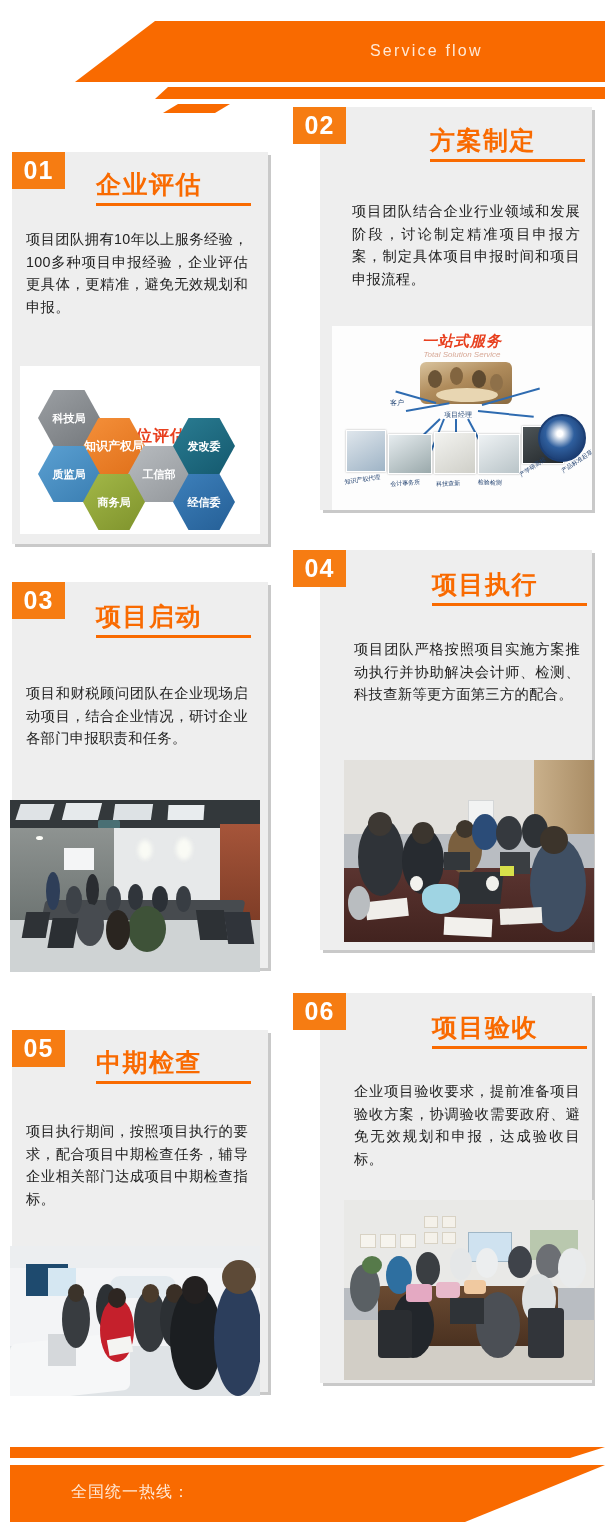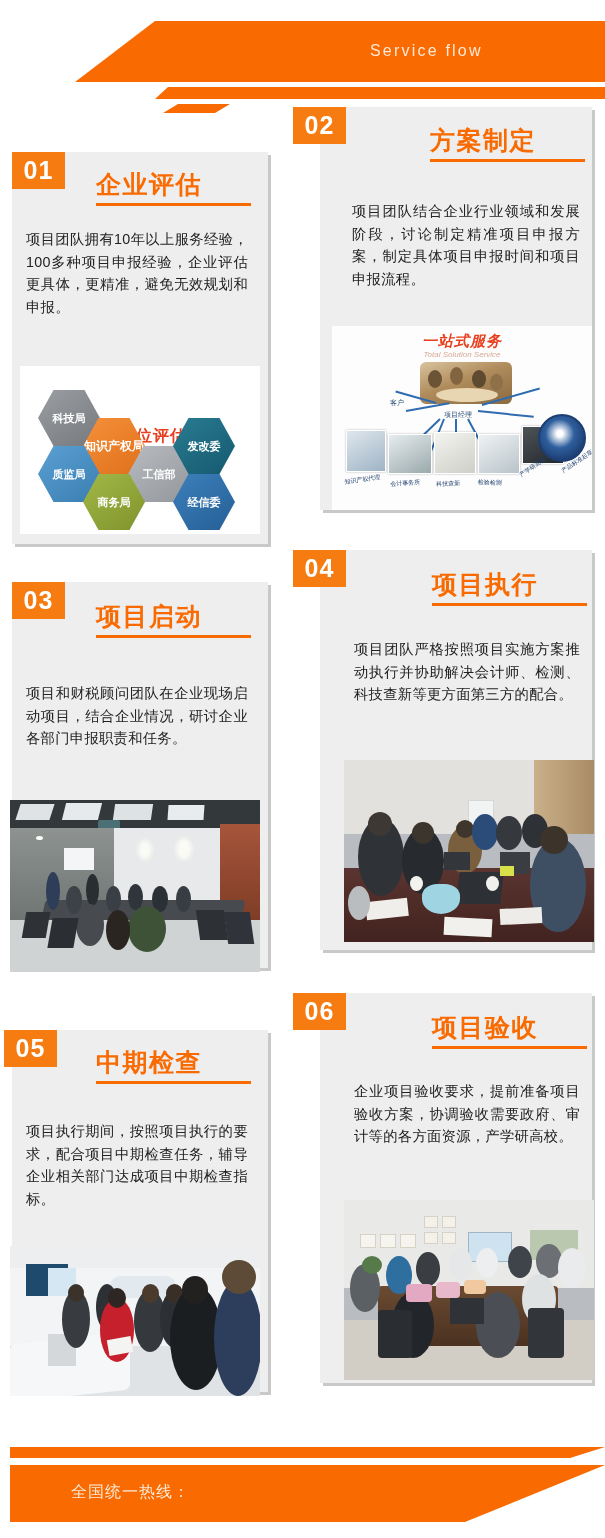--- a/index.html
+++ b/index.html
@@ -261,21 +261,21 @@
   <div class="rect" style="left:22px; top:140px; width:42px; height:18px; background:#f0eeea; transform:rotate(-6deg);"></div>
   <div class="rect" style="left:100px; top:158px; width:48px; height:18px; background:#f2f0ec; transform:rotate(3deg);"></div>
   <div class="rect" style="left:156px; top:148px; width:42px; height:16px; background:#eeece8; transform:rotate(-3deg);"></div>
   <div class="ell" style="left:66px; top:116px; width:13px; height:15px; background:#f3f2ee;"></div>
   <div class="ell" style="left:142px; top:116px; width:13px; height:15px; background:#f1f0ec;"></div>
   <div class="ell" style="left:4px; top:126px; width:22px; height:34px; background:#b9bdc0;"></div>
   <div class="rect" style="left:156px; top:106px; width:14px; height:10px; background:#d8e04a;"></div>
 </div>
 
 <div class="card" style="left:12px; top:1030px; width:256px; height:362px;"></div>
-<div class="badge" style="left:4px; top:1030px;">05</div>
+<div class="badge" style="left:12px; top:1030px;">05</div>
 <div class="card-title" style="left:96px; top:1046px;">中期检查</div>
 <div class="title-rule" style="left:96px; top:1081px; width:155px;"></div>
 <div class="card-body" style="left:26px; top:1120px; width:222px;">项目执行期间，按照项目执行的要求，配合项目中期检查任务，辅导企业相关部门达成项目中期检查指标。</div>
 
 <div class="photo" style="left:10px; top:1246px; width:250px; height:150px;">
   <div class="rect" style="left:0; top:0; width:250px; height:22px; background:#eceef0;"></div>
   <div class="rect" style="left:0; top:22px; width:250px; height:78px; background:#f3f4f6;"></div>
   <div class="rect" style="left:16px; top:18px; width:42px; height:32px; background:#1e4a6e;"></div>
   <div class="rect" style="left:38px; top:22px; width:28px; height:28px; background:#d5e7f2;"></div>
   <div class="rect" style="left:100px; top:30px; width:66px; height:22px; background:#e3eaef; border-radius:10px;"></div>
@@ -295,21 +295,21 @@
   <div class="ell" style="left:172px; top:30px; width:26px; height:28px; background:#232020;"></div>
   <div class="ell" style="left:204px; top:34px; width:48px; height:116px; background:#2c3e5c;"></div>
   <div class="ell" style="left:212px; top:14px; width:34px; height:34px; background:#5d4a37;"></div>
   <div class="rect" style="left:98px; top:92px; width:24px; height:16px; background:#f4f4f2; transform:rotate(-10deg);"></div>
 </div>
 
 <div class="card" style="left:320px; top:993px; width:272px; height:390px;"></div>
 <div class="badge" style="left:293px; top:993px;">06</div>
 <div class="card-title" style="left:432px; top:1011px;">项目验收</div>
 <div class="title-rule" style="left:432px; top:1046px; width:155px;"></div>
-<div class="card-body" style="left:354px; top:1080px; width:226px;">企业项目验收要求，提前准备项目验收方案，协调验收需要政府、审计等的各方面资源，产学研高校。</div>
+<div class="card-body" style="left:354px; top:1080px; width:226px;">企业项目验收要求，提前准备项目验收方案，协调验收需要政府、避免无效规划和申报，达成验收目标。</div>
 
 <div class="photo" style="left:344px; top:1200px; width:250px; height:180px;">
   <div class="rect" style="left:0; top:0; width:250px; height:88px; background:#e9e9e7;"></div>
   <div class="rect" style="left:186px; top:30px; width:48px; height:30px; background:#b9c8ae;"></div>
   <div class="rect" style="left:124px; top:32px; width:44px; height:30px; background:#cfe2f0; border:1px solid #9fb6c6;"></div>
   <div class="rect" style="left:16px; top:34px; width:16px; height:14px; background:#f6f4ee; border:1px solid #d8d2c4;"></div>
   <div class="rect" style="left:36px; top:34px; width:16px; height:14px; background:#f6f4ee; border:1px solid #d8d2c4;"></div>
   <div class="rect" style="left:56px; top:34px; width:16px; height:14px; background:#f6f4ee; border:1px solid #d8d2c4;"></div>
   <div class="rect" style="left:80px; top:16px; width:14px; height:12px; background:#f4f1ea; border:1px solid #d8d2c4;"></div>
   <div class="rect" style="left:98px; top:16px; width:14px; height:12px; background:#f4f1ea; border:1px solid #d8d2c4;"></div>

